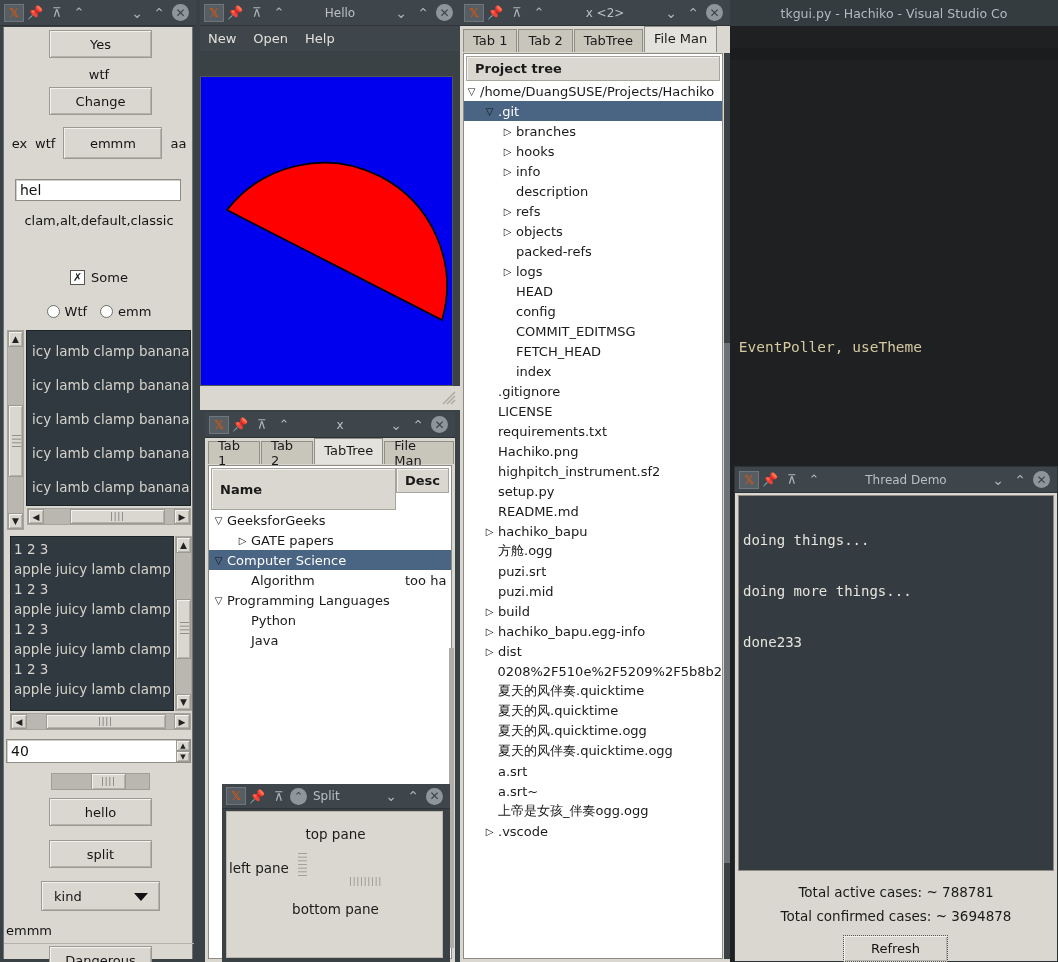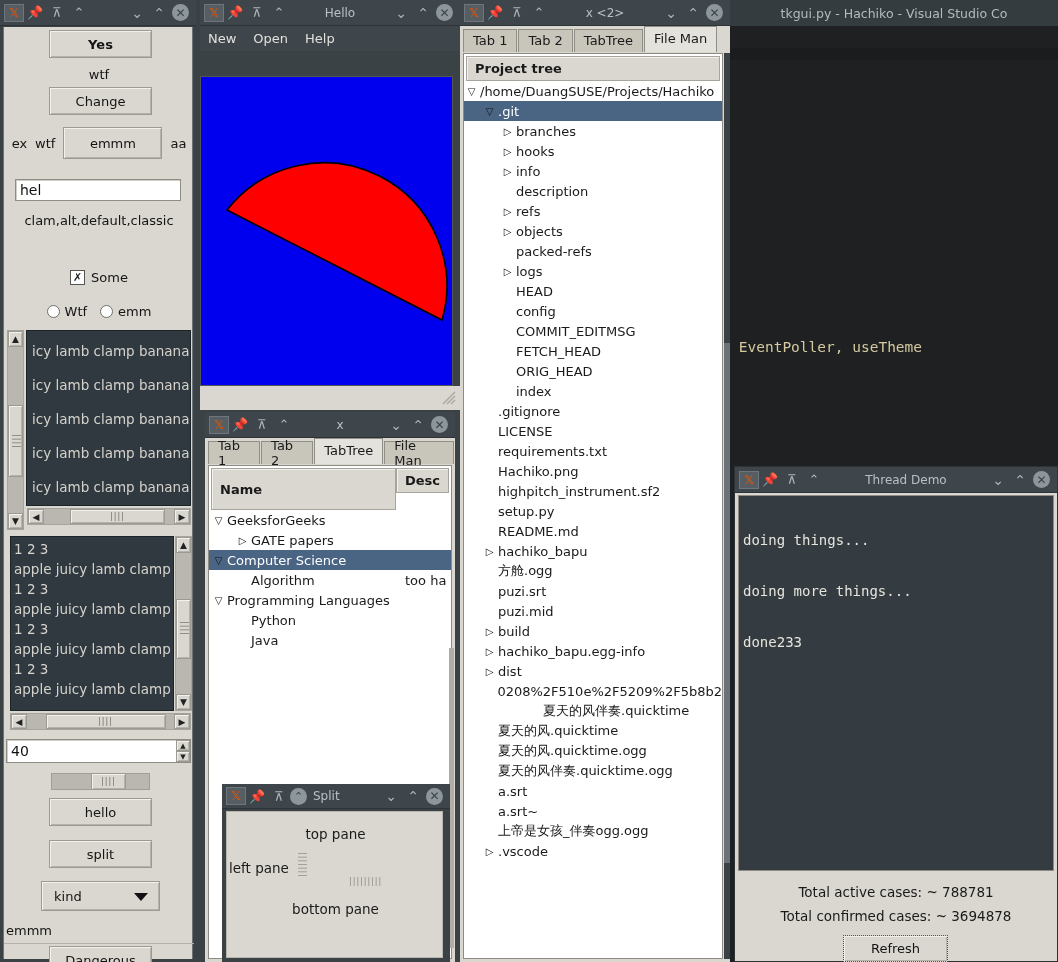--- a/index.html
+++ b/index.html
@@ -239,25 +239,20 @@
             <span style="padding-left: 3px;">COMMIT_EDITMSG</span>
           </div>
           <div class="treerow">
             <span style="display: inline-block; width: 38px;"></span>
             <span class="arrow-closed"></span>
             <span style="padding-left: 3px;">FETCH_HEAD</span>
           </div>
           <div class="treerow">
             <span style="display: inline-block; width: 38px;"></span>
             <span class="arrow-closed"></span>
-            <span style="padding-left: 3px;">ORIG_HEAD</span>
-          </div>
-          <div class="treerow">
-            <span style="display: inline-block; width: 38px;"></span>
-            <span class="arrow-closed"></span>
             <span style="padding-left: 3px;">index</span>
           </div>
           <div class="treerow">
             <span style="display: inline-block; width: 20px;"></span>
             <span class="arrow-closed"></span>
             <span style="padding-left: 3px;">.gitignore</span>
           </div>
           <div class="treerow">
             <span style="display: inline-block; width: 20px;"></span>
             <span class="arrow-closed"></span>
@@ -324,21 +319,21 @@
             <span style="padding-left: 3px;">dist</span>
           </div>
           <div class="treerow">
             <span style="display: inline-block; width: 20px;"></span>
             <span class="arrow-closed"></span>
             <span style="padding-left: 3px;">0208%2F510e%2F5209%2F5b8b2</span>
           </div>
           <div class="treerow">
             <span style="display: inline-block; width: 20px;"></span>
             <span class="arrow-closed"></span>
-            <span style="padding-left: 3px; margin-left: 45px;">夏天的风伴奏.quicktime</span>
+            <span style="padding-left: 3px;">夏天的风伴奏.quicktime</span>
           </div>
           <div class="treerow">
             <span style="display: inline-block; width: 20px;"></span>
             <span class="arrow-closed"></span>
             <span style="padding-left: 3px;">夏天的风.quicktime</span>
           </div>
           <div class="treerow">
             <span style="display: inline-block; width: 20px;"></span>
             <span class="arrow-closed"></span>
             <span style="padding-left: 3px; text-align: center;">夏天的风.quicktime.ogg</span>
@@ -508,21 +503,21 @@
     <span class="tb-ico">⌃</span>
     <span class="tb-title"></span>
     <span class="tb-ico chev">⌄</span>
     <span class="tb-ico chev">⌃</span>
     <span class="tb-close">✕</span>
   </div>
 
   <div class="tkbody" style="position:absolute;left:3px;top:27px;width:190px;height:932px;
        border-left:1px solid #6b7378;border-right:1px solid #6b7378;">
 
-    <div class="btn" style="position:absolute;left:45px;top:3px;width:103px;height:28px;font-weight:bold;">Yes</div>
+    <div class="btn" style="position:absolute;left:45px;top:3px;width:103px;height:28px;">Yes</div>
 
     <div class="lbl" style="position:absolute;left:0;top:40px;width:190px;text-align:center;">wtf</div>
 
     <div class="btn" style="position:absolute;left:45px;top:60px;width:103px;height:28px;">Change</div>
 
     <div style="position:absolute;left:0;top:98px;width:190px;height:36px;display:flex;
          align-items:center;justify-content:center;gap:8px;">
       <span class="lbl">ex</span>
       <span class="lbl">wtf</span>
       <span class="btn" style="width:99px;height:32px;">emmm</span>

